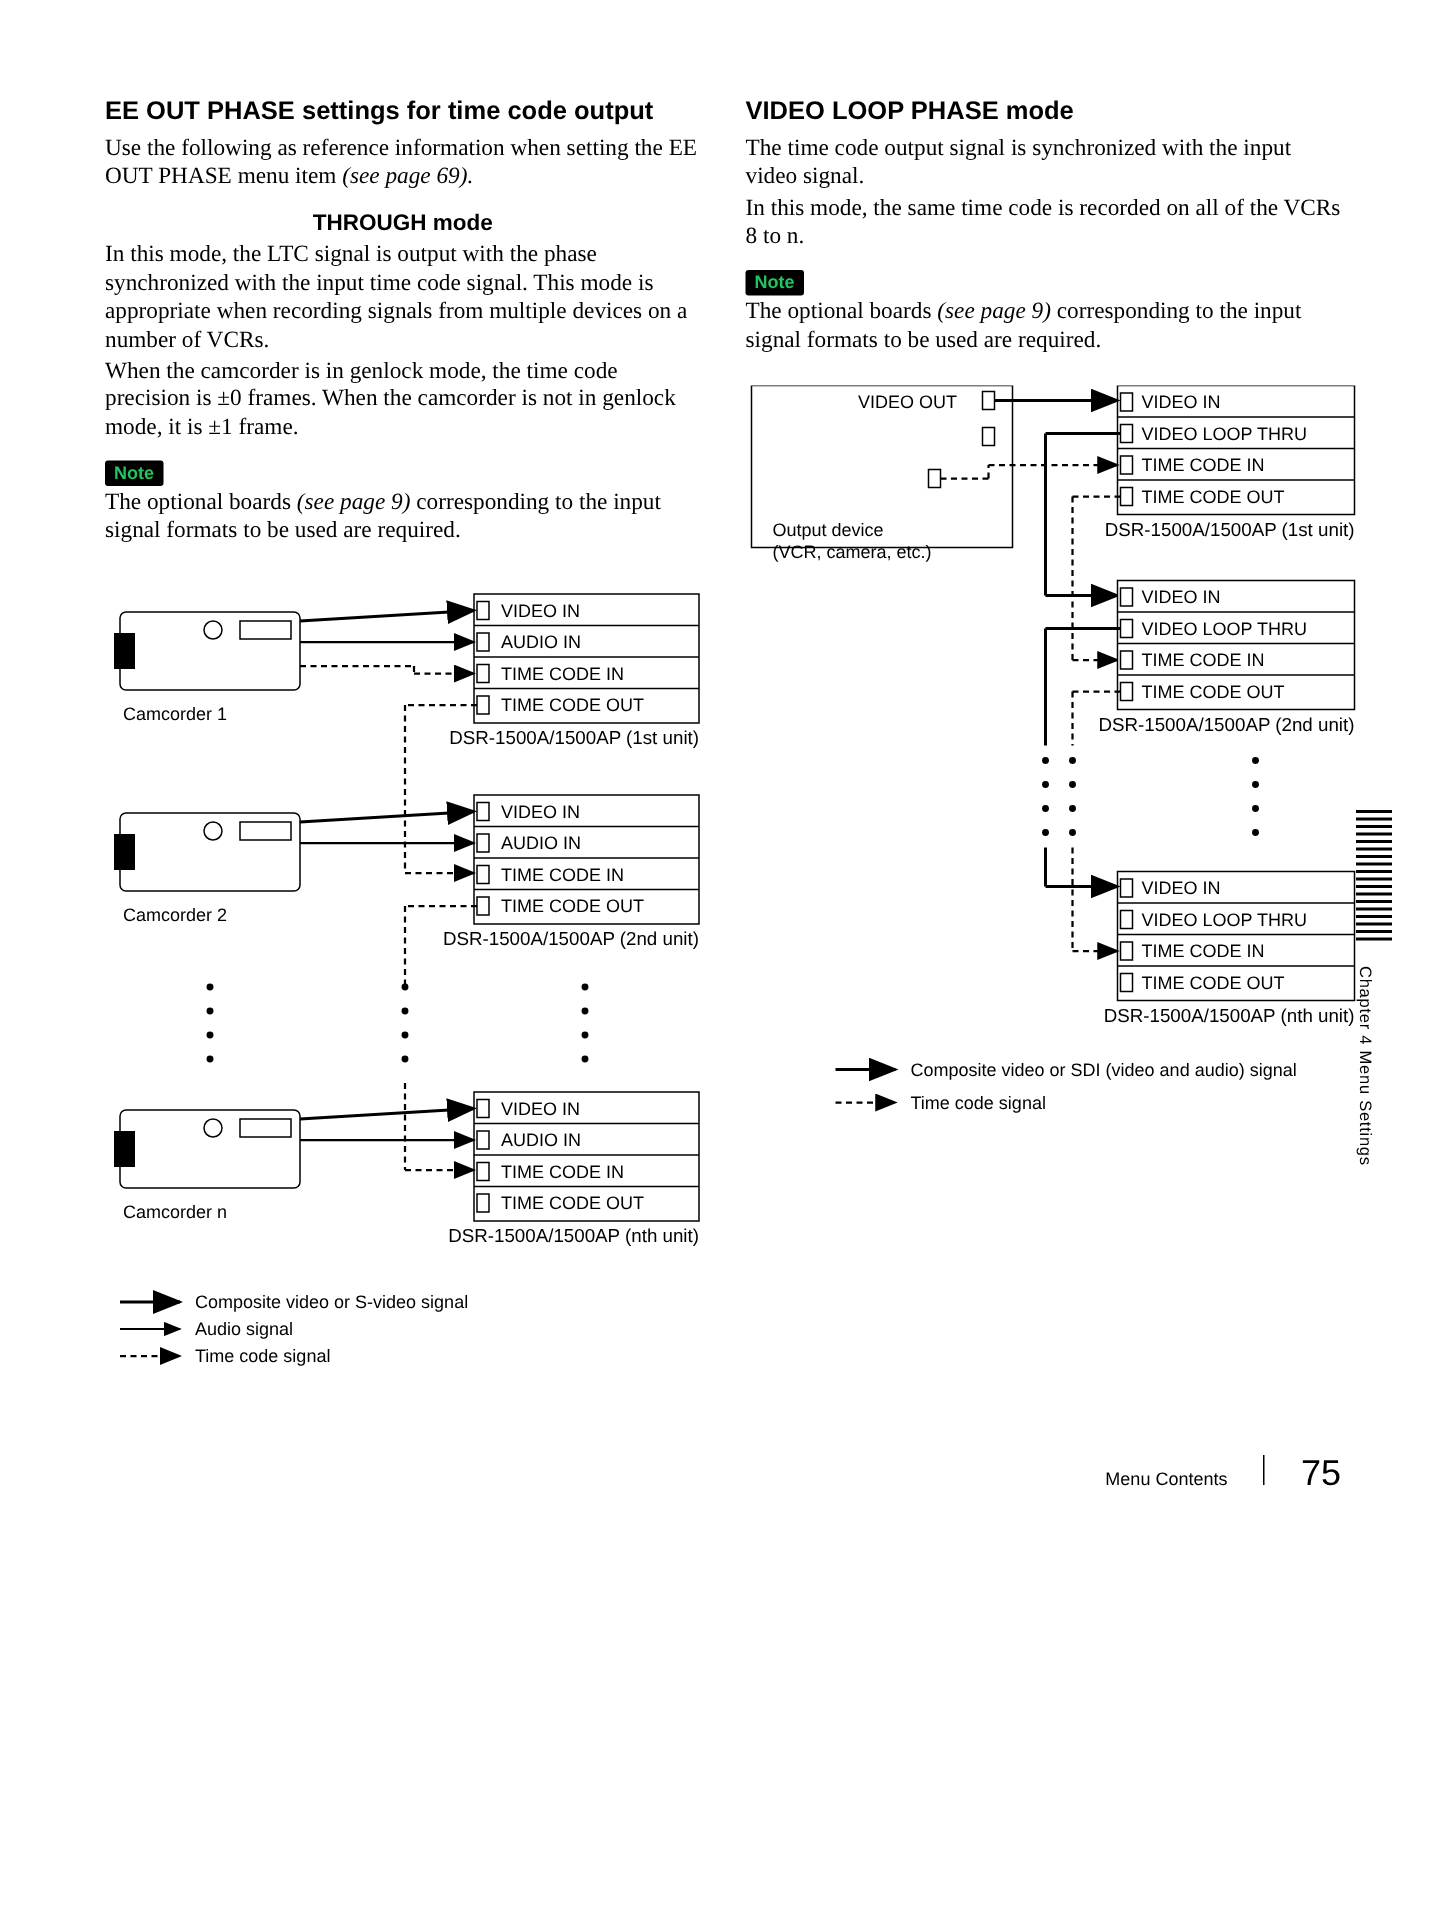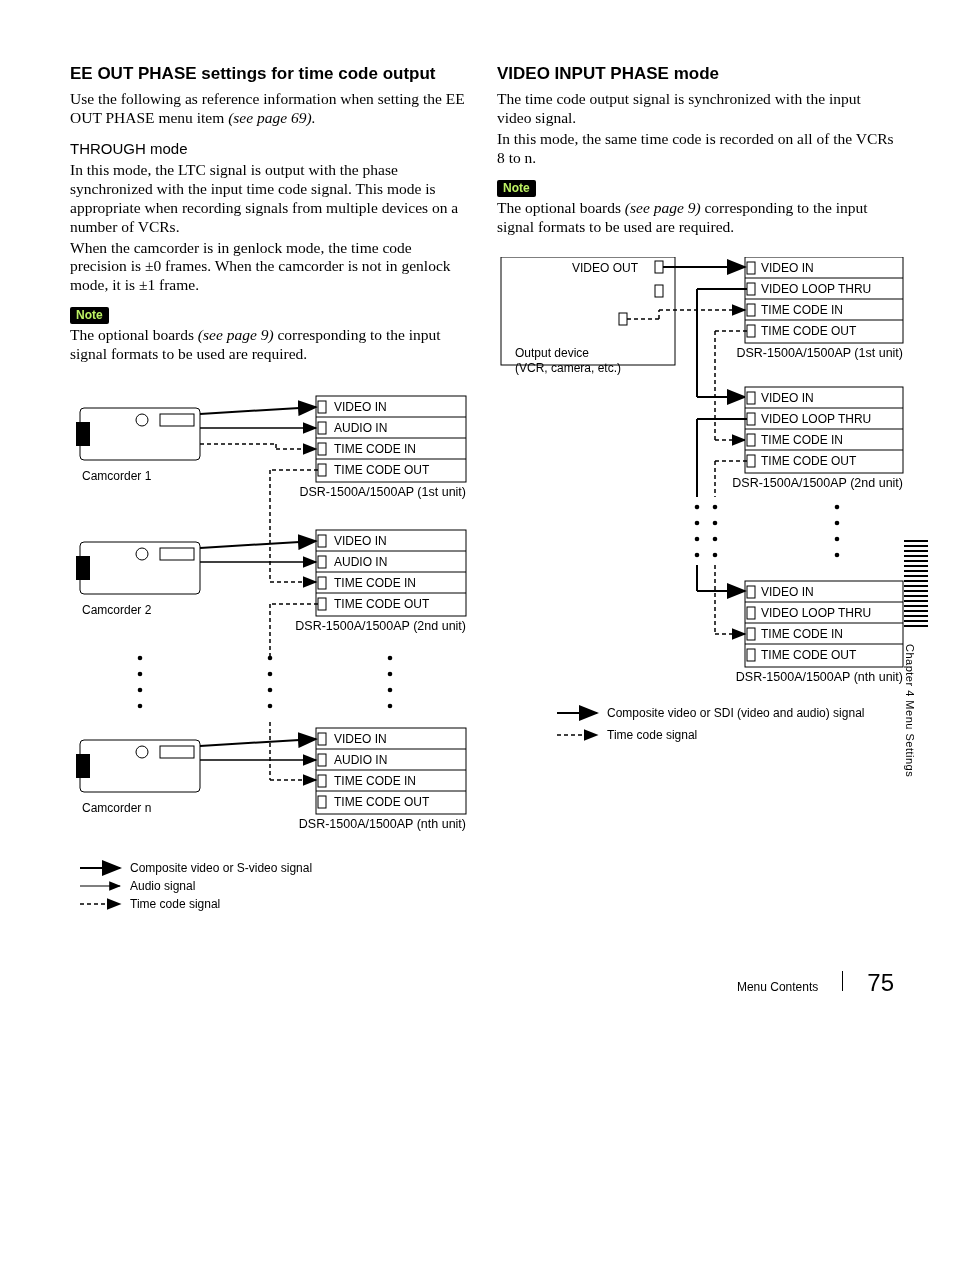--- a/index.html
+++ b/index.html
@@ -35,28 +35,29 @@
     line-height: 1.2;
   }
   p.body {
     margin: 0 0 2px 0;
     font-size: 15.5px;
     line-height: 1.22;
   }
   .italic { font-style: italic; }
   h3.sub-title {
     font-family: Arial, Helvetica, sans-serif;
-    font-weight: normal;
+    font-weight: bold;
     font-size: 15px;
     margin: 12px 0 2px 0;
+    text-align: center;
   }
   .note-tag {
     display: inline-block;
     background: #000;
-    color: #bef264;
+    color: #22c55e;
     font-family: Arial, Helvetica, sans-serif;
     font-size: 12px;
     font-weight: bold;
     padding: 1px 6px;
     border-radius: 2px;
     margin-top: 10px;
     margin-bottom: 2px;
   }
   
   .diagram {
@@ -256,21 +257,21 @@
             <line x1="0" y1="24" x2="40" y2="24" stroke="#000" stroke-width="1.2" marker-end="url(#arrL)"></line>
             <text x="50" y="28" class="d-label">Audio signal</text>
             <line x1="0" y1="42" x2="40" y2="42" stroke="#000" stroke-width="1.5" stroke-dasharray="4 3" marker-end="url(#arrL)"></line>
             <text x="50" y="46" class="d-label">Time code signal</text>
           </g>
         </svg>
       </div>
     </div>
 
     <div class="col">
-      <h2 class="section-title">VIDEO INPUT PHASE mode</h2>
+      <h2 class="section-title">VIDEO LOOP PHASE mode</h2>
       <p class="body">The time code output signal is synchronized with the input video signal.</p>
       <p class="body">In this mode, the same time code is recorded on all of the VCRs 8 to n.</p>
 
       <div class="note-tag">Note</div>
       <p class="body">
         <span>The optional boards </span><span class="italic">(see page 9)</span><span> corresponding to the input signal formats to be used are required.</span>
       </p>
 
       
       <div class="diagram">

